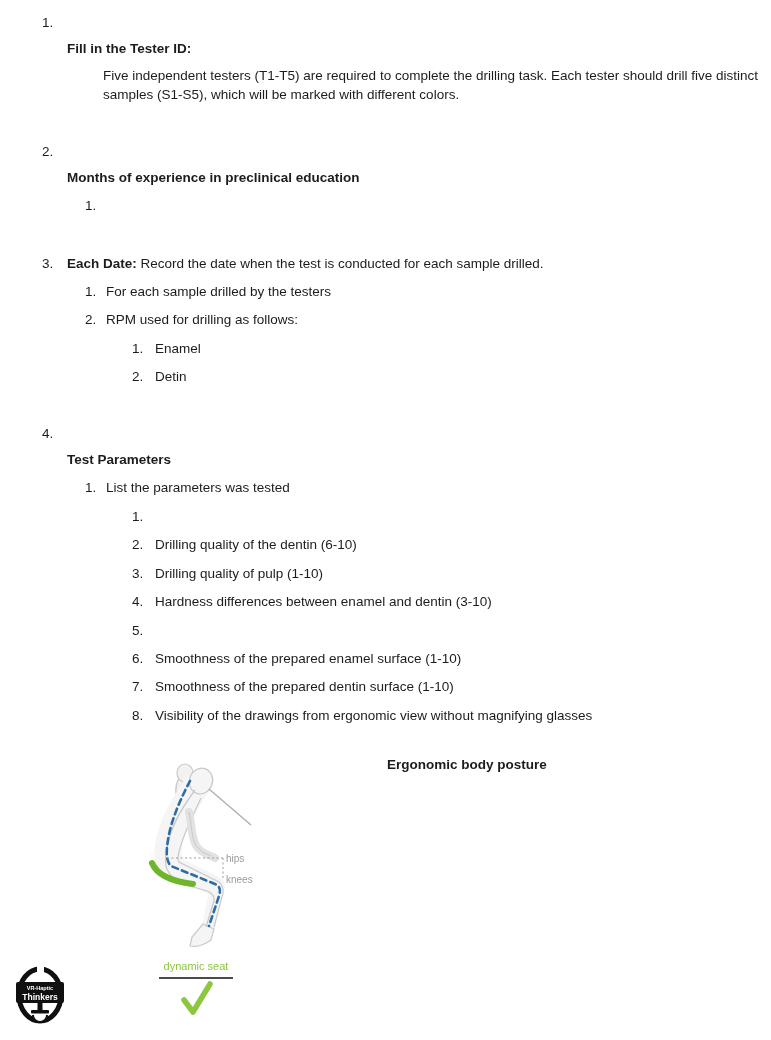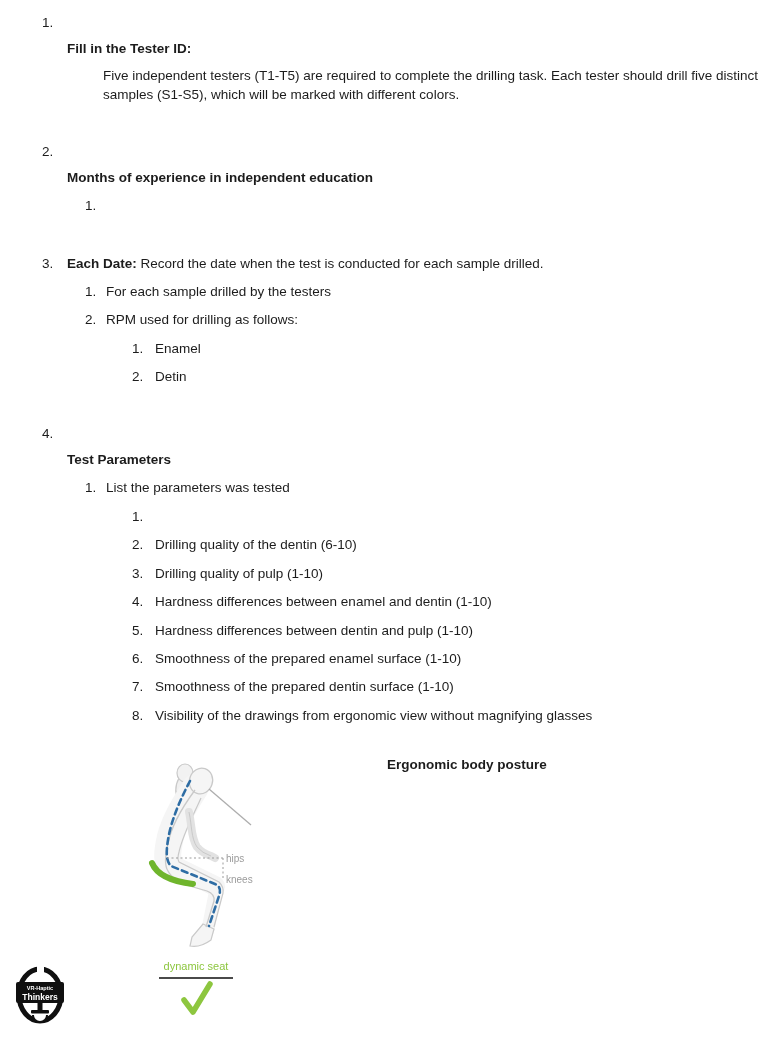--- a/index.html
+++ b/index.html
@@ -40,21 +40,21 @@
   <div class="content">
 
     <div class="row l1 mb8">
       <span class="n">1.</span>
       <span class="t b">Fill in the Tester ID:</span>
     </div>
     <div class="para mb38">Five independent testers (T1-T5) are required to complete the drilling task. Each tester should drill five distinct samples (S1-S5), which will be marked with different colors.</div>
 
     <div class="row l1 mb9">
       <span class="n">2.</span>
-      <span class="t b">Months of experience in independent education</span>
+      <span class="t b">Months of experience in preclinical education</span>
     </div>
     <div class="row l2 mb39">
       <span class="n">1.</span>
     </div>
 
     <div class="row l1 mb9">
       <span class="n">3.</span>
       <span class="t"><span class="b">Each Date:</span><span> Record the date when the test is conducted for each sample drilled.</span></span>
     </div>
     <div class="row l2 mb9">
@@ -89,25 +89,24 @@
     <div class="row l3 mbp">
       <span class="n">2.</span>
       <span class="t">Drilling quality of the dentin (6-10)</span>
     </div>
     <div class="row l3 mbp">
       <span class="n">3.</span>
       <span class="t">Drilling quality of pulp (1-10)</span>
     </div>
     <div class="row l3 mbp">
       <span class="n">4.</span>
-      <span class="t">Hardness differences between enamel and dentin (1-10)</span>
+      <span class="t">Hardness differences between enamel and dentin (3-10)</span>
     </div>
     <div class="row l3 mbp">
       <span class="n">5.</span>
-      <span class="t">Hardness differences between dentin and pulp (1-10)</span>
     </div>
     <div class="row l3 mbp">
       <span class="n">6.</span>
       <span class="t">Smoothness of the prepared enamel surface (1-10)</span>
     </div>
     <div class="row l3 mbp">
       <span class="n">7.</span>
       <span class="t">Smoothness of the prepared dentin surface (1-10)</span>
     </div>
     <div class="row l3">

